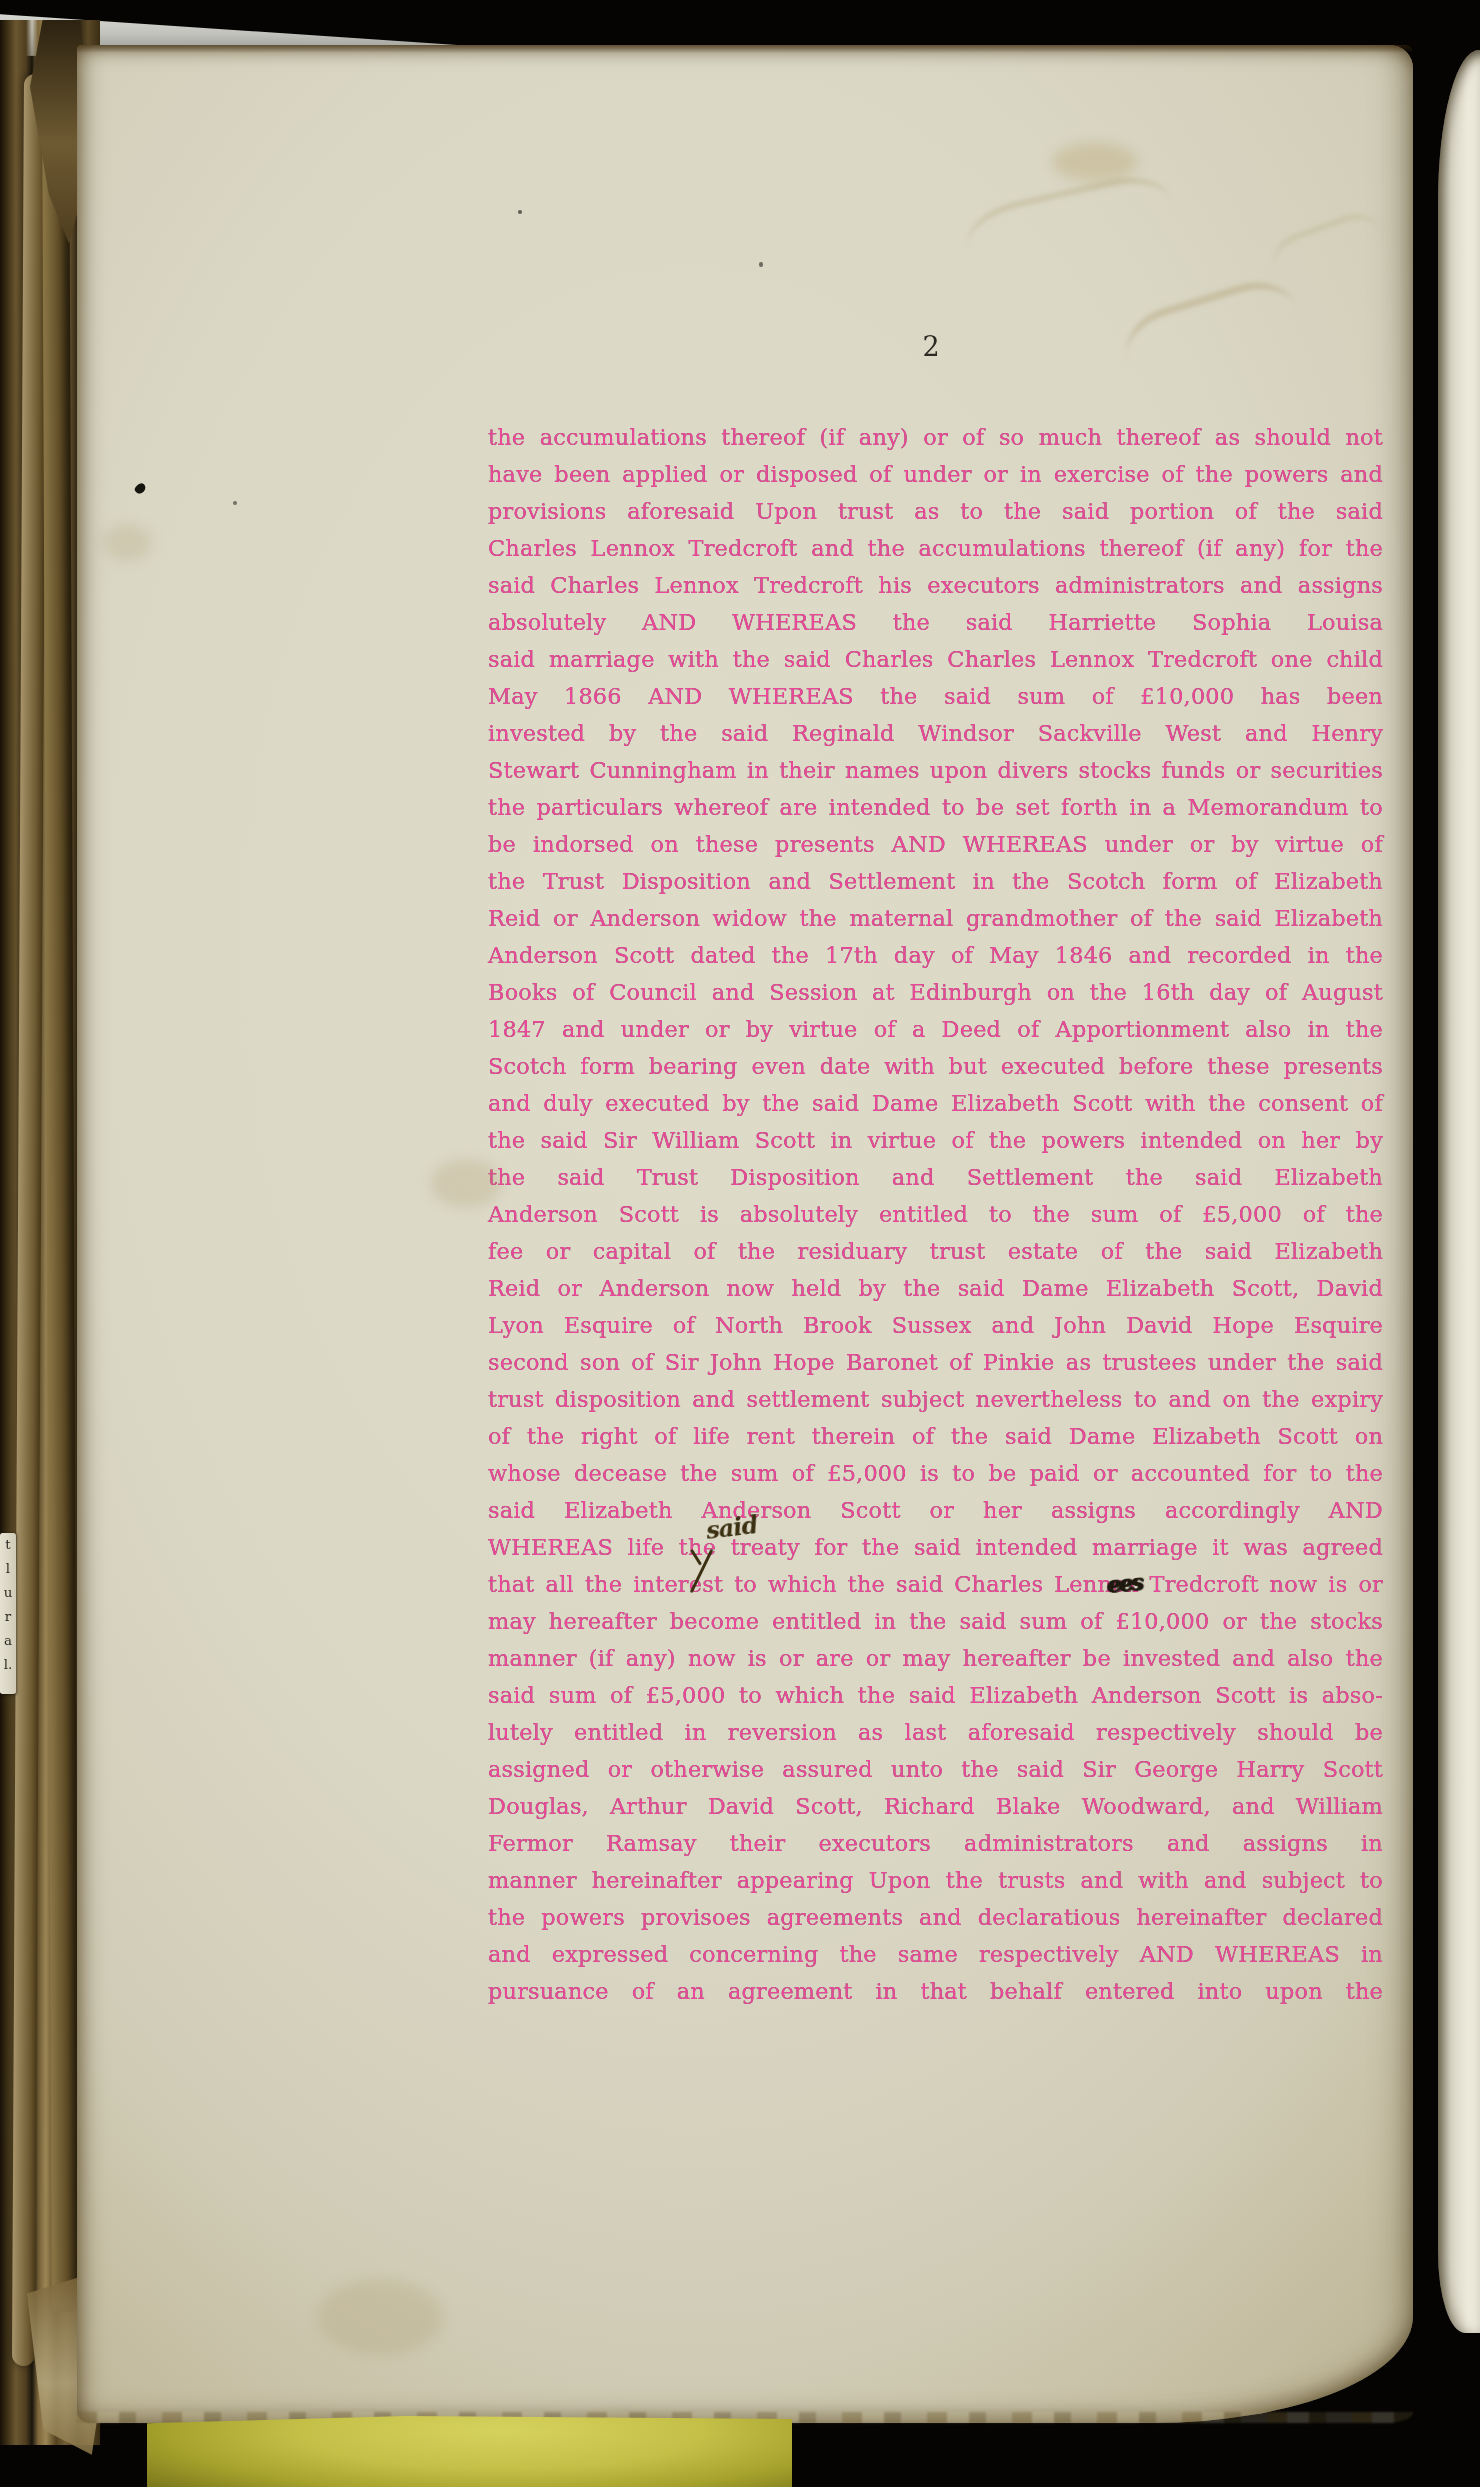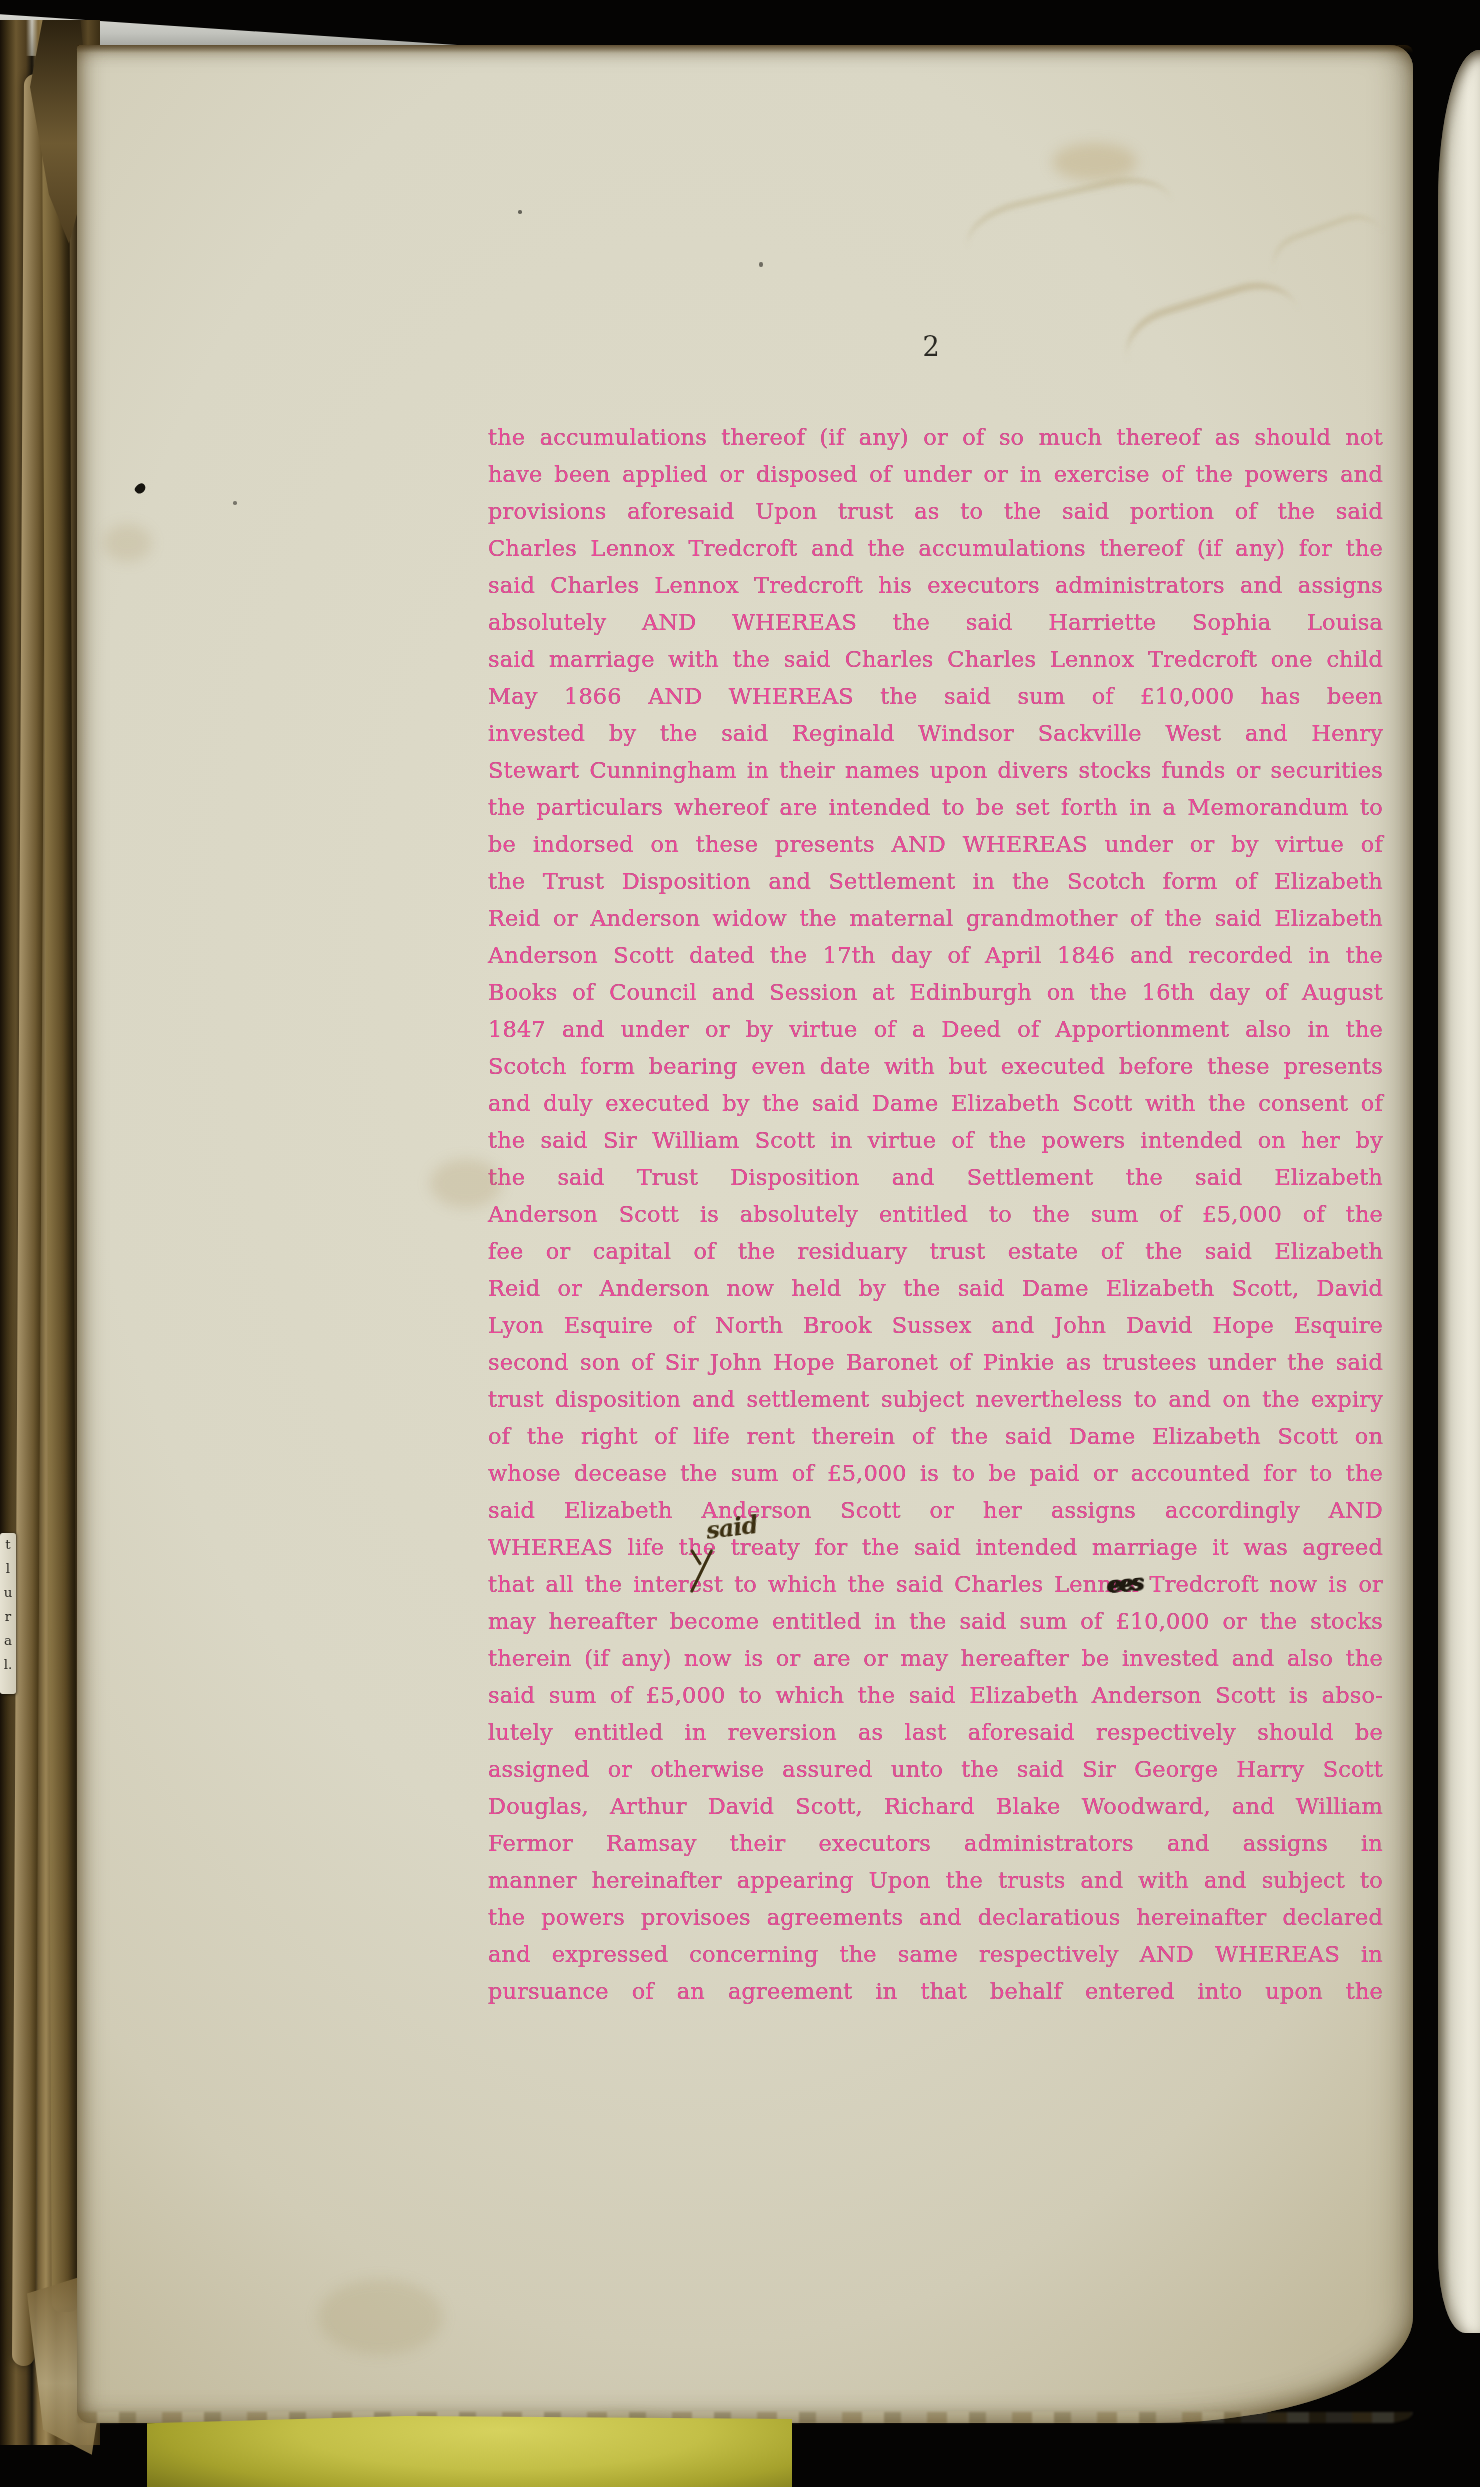--- a/index.html
+++ b/index.html
@@ -185,40 +185,40 @@
       <div class="line">said Charles Lennox Tredcroft his executors administrators and assigns</div>
       <div class="line">absolutely AND WHEREAS the said Harriette Sophia Louisa</div>
       <div class="line">said marriage with the said Charles Charles Lennox Tredcroft one child</div>
       <div class="line">May 1866 AND WHEREAS the said sum of £10,000 has been</div>
       <div class="line">invested by the said Reginald Windsor Sackville West and Henry</div>
       <div class="line">Stewart Cunningham in their names upon divers stocks funds or securities</div>
       <div class="line">the particulars whereof are intended to be set forth in a Memorandum to</div>
       <div class="line">be indorsed on these presents AND WHEREAS under or by virtue of</div>
       <div class="line">the Trust Disposition and Settlement in the Scotch form of Elizabeth</div>
       <div class="line">Reid or Anderson widow the maternal grandmother of the said Elizabeth</div>
-      <div class="line">Anderson Scott dated the 17th day of April 1846 and recorded in the</div>
+      <div class="line">Anderson Scott dated the 17th day of May 1846 and recorded in the</div>
       <div class="line">Books of Council and Session at Edinburgh on the 16th day of August</div>
       <div class="line">1847 and under or by virtue of a Deed of Apportionment also in the</div>
       <div class="line">Scotch form bearing even date with but executed before these presents</div>
       <div class="line">and duly executed by the said Dame Elizabeth Scott with the consent of</div>
       <div class="line">the said Sir William Scott in virtue of the powers intended on her by</div>
       <div class="line">the said Trust Disposition and Settlement the said Elizabeth</div>
       <div class="line">Anderson Scott is absolutely entitled to the sum of £5,000 of the</div>
       <div class="line">fee or capital of the residuary trust estate of the said Elizabeth</div>
       <div class="line">Reid or Anderson now held by the said Dame Elizabeth Scott, David</div>
       <div class="line">Lyon Esquire of North Brook Sussex and John David Hope Esquire</div>
       <div class="line">second son of Sir John Hope Baronet of Pinkie as trustees under the said</div>
       <div class="line">trust disposition and settlement subject nevertheless to and on the expiry</div>
       <div class="line">of the right of life rent therein of the said Dame Elizabeth Scott on</div>
       <div class="line">whose decease the sum of £5,000 is to be paid or accounted for to the</div>
       <div class="line">said Elizabeth Anderson Scott or her assigns accordingly AND</div>
       <div class="line">WHEREAS life the treaty for the said intended marriage it was agreed</div>
       <div class="line">that all the interest to which the said Charles Lennox Tredcroft now is or</div>
       <div class="line">may hereafter become entitled in the said sum of £10,000 or the stocks</div>
-      <div class="line">therein (if any) now is or are or may hereafter be invested and also the</div>
+      <div class="line">manner (if any) now is or are or may hereafter be invested and also the</div>
       <div class="line">said sum of £5,000 to which the said Elizabeth Anderson Scott is abso-</div>
       <div class="line">lutely entitled in reversion as last aforesaid respectively should be</div>
       <div class="line">assigned or otherwise assured unto the said Sir George Harry Scott</div>
       <div class="line">Douglas, Arthur David Scott, Richard Blake Woodward, and William</div>
       <div class="line">Fermor Ramsay their executors administrators and assigns in</div>
       <div class="line">manner hereinafter appearing Upon the trusts and with and subject to</div>
       <div class="line">the powers provisoes agreements and declaratious hereinafter declared</div>
       <div class="line">and expressed concerning the same respectively AND WHEREAS in</div>
       <div class="line">pursuance of an agreement in that behalf entered into upon the</div>
     </div>

